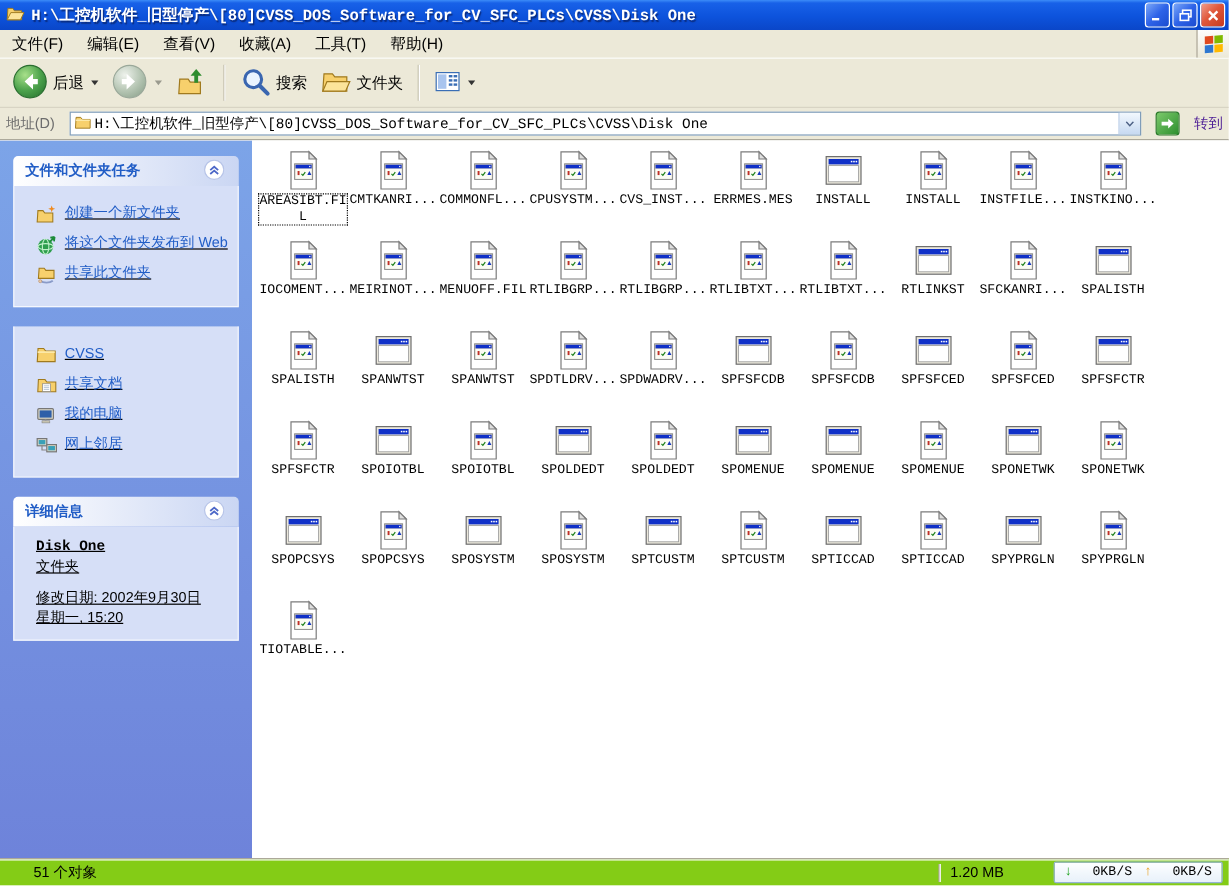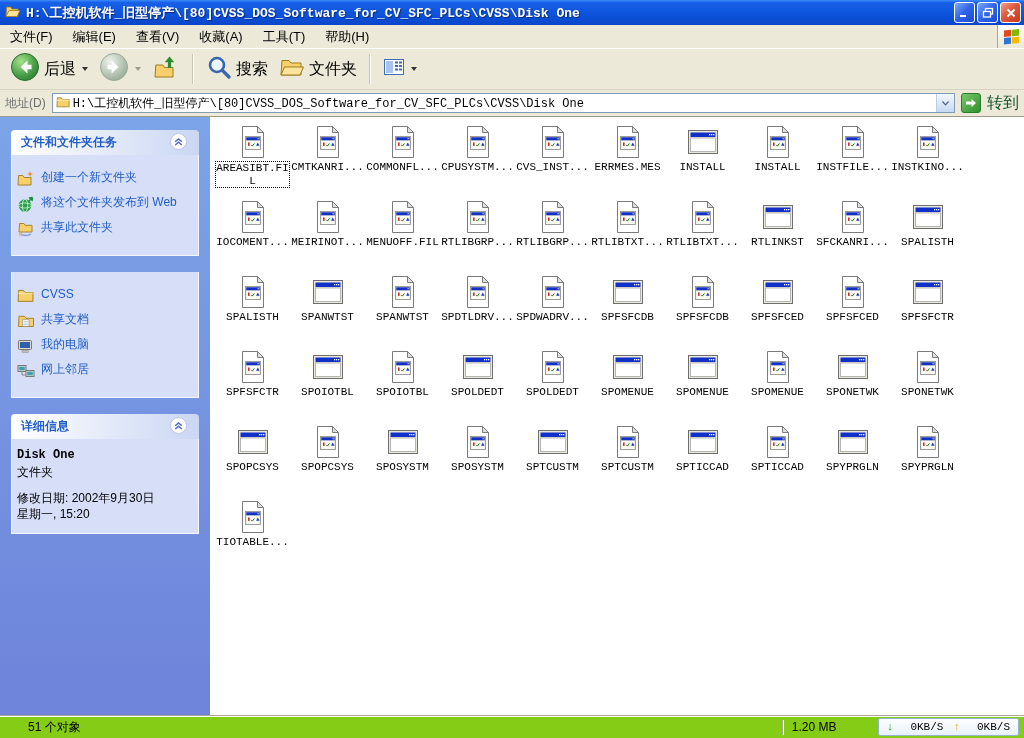--- a/index.html
+++ b/index.html
@@ -17,44 +17,44 @@
   .tbtn.close{background:linear-gradient(135deg,#f09e8c 0%,#e0583b 45%,#c63a1e 100%);}
 
   
   .menubar{height:23px;flex:0 0 23px;background:#ece9d8;display:flex;align-items:stretch;border-bottom:1px solid #fff;}
   .menu-items{display:flex;align-items:center;}
   .menu-item{padding:2px 10px;font-size:13px;color:#000;}
   .winlogo{margin-left:auto;width:26px;display:flex;align-items:center;justify-content:center;border-left:1px solid #aca899;background:linear-gradient(180deg,#fdfdfb,#ece9d8);}
 
   
   .toolbar{height:40px;flex:0 0 40px;background:#ece9d8;display:flex;align-items:center;gap:3px;padding:0 6px;border-bottom:1px solid #d8d4c4;}
-  .tool{display:flex;align-items:center;gap:4px;font-size:16px;padding:6px 4px;color:#000;}
+  .tool{display:flex;align-items:center;gap:4px;font-size:13px;padding:6px 4px;color:#000;}
   .caret{width:0;height:0;border-left:3.5px solid transparent;border-right:3.5px solid transparent;border-top:4px solid #333;margin-left:2px;}
   .caret.dis{border-top-color:#9a9a8e;}
   .sep{width:1px;height:30px;background:#c9c5b2;border-right:1px solid #fff;margin:0 5px;}
 
   
-  .addressbar{height:26px;flex:0 0 26px;background:#ece9d8;display:flex;align-items:center;gap:6px;padding:0 5px;border-bottom:1px solid #9c9a8c;}
+  .addressbar{height:26px;flex:0 0 26px;background:#ece9d8;display:flex;align-items:center;gap:12px;padding:0 5px;border-bottom:1px solid #9c9a8c;}
   .addr-label{font-size:12px;color:#6d6d6d;white-space:nowrap;}
   .addr-input{flex:1;height:20px;background:#fff;border:1px solid #7f9db9;display:flex;align-items:center;gap:3px;padding-left:3px;box-sizing:border-box;}
   .addr-text{flex:1;font-size:12px;white-space:nowrap;overflow:hidden;font-family:"Liberation Mono","DejaVu Sans Mono",monospace;}
   .addr-drop{width:17px;height:18px;background:linear-gradient(180deg,#f2f8fe,#c6d9f1);border-left:1px solid #b9cee8;display:flex;align-items:center;justify-content:center;}
   .go-btn{width:20px;height:20px;border-radius:3px;border:1px solid #2a7a2a;box-sizing:border-box;
     background:linear-gradient(135deg,#7bc96b,#2e8f2e);display:flex;align-items:center;justify-content:center;}
-  .go-label{font-size:16px;color:#14532d;}
+  .go-label{font-size:12px;color:#4c1d95;}
 
   
   .content{flex:1;display:flex;overflow:hidden;background:#fff;}
   .sidebar{width:210px;flex:0 0 210px;box-sizing:border-box;padding:13px 11px;overflow:hidden;
     background:linear-gradient(180deg,#7ca4e8 0%,#6e83da 100%);}
   .panel{margin-bottom:16px;}
   .panel-hd{height:25px;background:linear-gradient(90deg,#ffffff 0%,#cad6f3 100%);border-radius:4px 4px 0 0;
     display:flex;align-items:center;justify-content:space-between;padding:0 12px 0 10px;}
   .panel-title{color:#215dc6;font-weight:bold;font-size:12px;}
-  .panel-bd{background:#d6dff7;border:1px solid rgba(255,255,255,.75);border-top:none;padding:8px 8px 10px 5px;}
+  .panel-bd{background:#d6dff7;border:1px solid rgba(255,255,255,.75);border-top:none;padding:8px 8px 10px 18px;text-decoration:underline;}
   .task{display:flex;align-items:flex-start;gap:6px;margin:7px 0;color:#215dc6;font-size:12px;cursor:pointer;}
   .sicon{flex:0 0 18px;width:18px;height:18px;}
   .task-label{line-height:1.25;}
   .dline{font-size:12px;line-height:1.4;color:#000;}
   .dline.dname{font-weight:bold;font-family:"Liberation Mono","DejaVu Sans Mono",monospace;}
   .dline.spacer{height:9px;}
 
   
   .filearea{flex:1;background:#fff;display:grid;grid-template-columns:repeat(10,75px);grid-auto-rows:75px;
     align-content:start;padding:5px 0 0 5px;overflow:hidden;}

